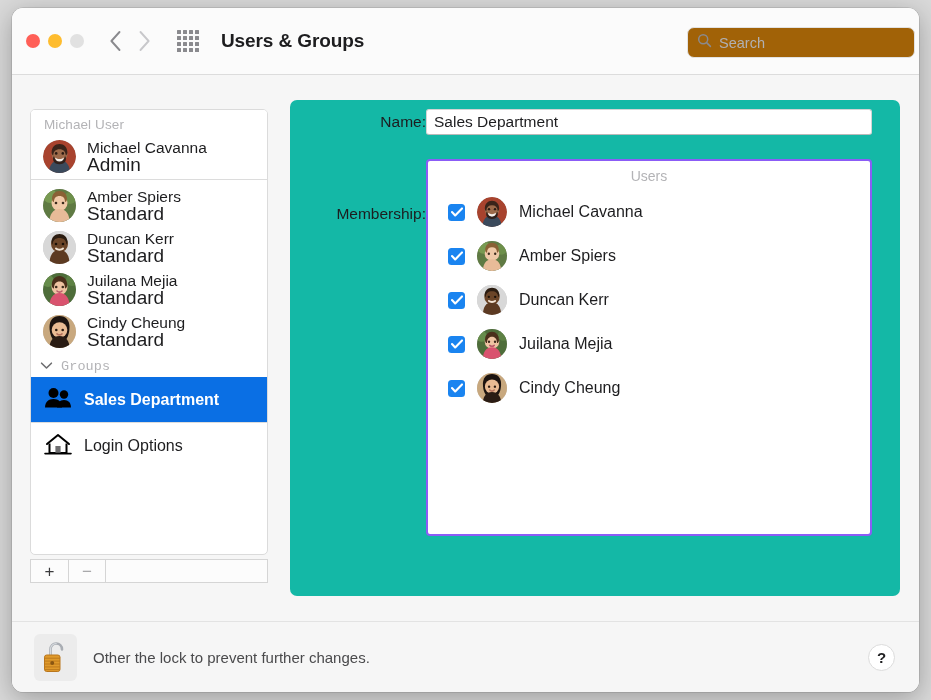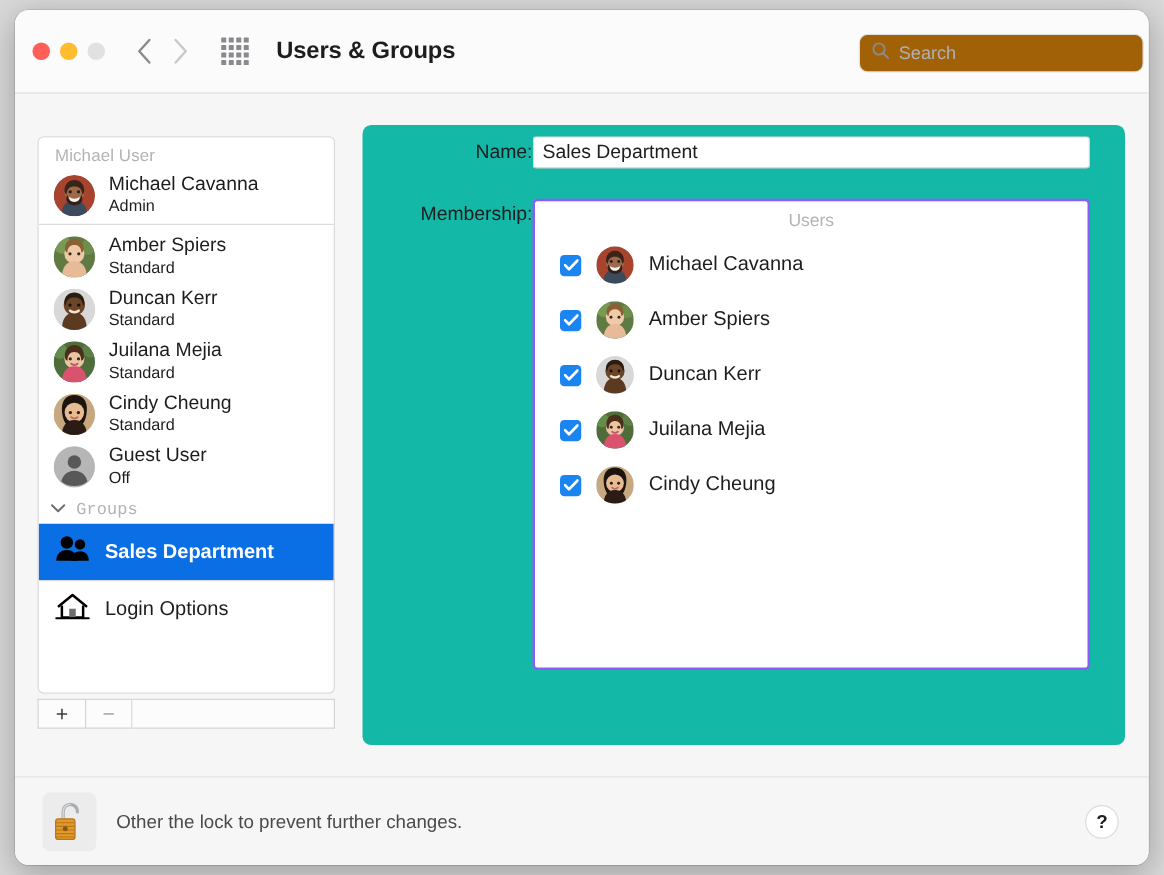--- a/index.html
+++ b/index.html
@@ -125,21 +125,21 @@
 
   .urow {
     display: flex;
     align-items: center;
     gap: 11px;
     padding: 3px 10px 3px 12px;
     min-height: 42px;
   }
   .urow .av { flex: 0 0 auto; }
   .uname { font-size: 15.5px; color: #1d1d1f; line-height: 18px; }
-  .urole { font-size: 13px; color: #1d1d1f; line-height: 16px; }
+  .urole { font-size: 19px; color: #1d1d1f; line-height: 16px; }
 
   .avatar {
     width: 33px; height: 33px; border-radius: 50%;
     overflow: hidden; position: relative; display: block;
     background: #cfcfcf;
   }
   .avatar svg { display: block; width: 100%; height: 100%; }
 
   .grow {
     display: flex; align-items: center; gap: 12px;
@@ -181,21 +181,21 @@
     position: absolute;
     left: 0; top: 20px; width: 100%;
     display: flex; align-items: flex-start;
   }
   .flabel {
     font-size: 15.5px; color: #1d1d1f;
     text-align: right;
     padding-top: 4px;
   }
   #name-label { width: 136px; }
-  #membership-label { width: 136px; }
+  #membership-label { width: 136px; margin-top: 42px; }
 
   .textfield {
     width: 446px; height: 26px;
     background: #ffffff;
     border: 1px solid #d4d4d4;
     border-bottom-color: #b9b9b9;
     border-radius: 3px;
     padding: 0 7px;
     font-family: inherit;
     font-size: 15.5px;
@@ -398,33 +398,20 @@
                   <circle cx="19.7" cy="15" r="1.3" fill="#2a1a10"></circle>
                   <path d="M14 18.8c1.4 1.3 3.6 1.3 5 0" stroke="#b3705c" stroke-width="1.6" fill="none" stroke-linecap="round"></path>
                 </svg>
             </span>
             <span>
               <div class="uname">Cindy Cheung</div>
               <div class="urole">Standard</div>
             </span>
           </div>
 
-          <div class="urow">
-            <span class="avatar av">
-              <svg viewBox="0 0 33 33">
-                  <circle cx="16.5" cy="16.5" r="16.5" fill="#b6b6b6"></circle>
-                  <circle cx="16.5" cy="12.6" r="5.4" fill="#585858"></circle>
-                  <path d="M16.5 19.6c-6 0-9.6 4.2-10.4 8.6a16.5 16.5 0 0 0 20.8 0c-.8-4.4-4.4-8.6-10.4-8.6z" fill="#585858"></path>
-                </svg>
-            </span>
-            <span>
-              <div class="uname">Guest User</div>
-              <div class="urole">Off</div>
-            </span>
-          </div>
 
           <div class="section-head with-chev">
             <span class="dchev">
               <svg width="13" height="9" viewBox="0 0 13 9">
                   <path d="M1.6 2.2 6.5 7l4.9-4.8" fill="none" stroke="#6e6e70" stroke-width="1.6" stroke-linecap="round" stroke-linejoin="round"></path>
                 </svg>
             </span>
             <span>Groups</span>
           </div>
 

